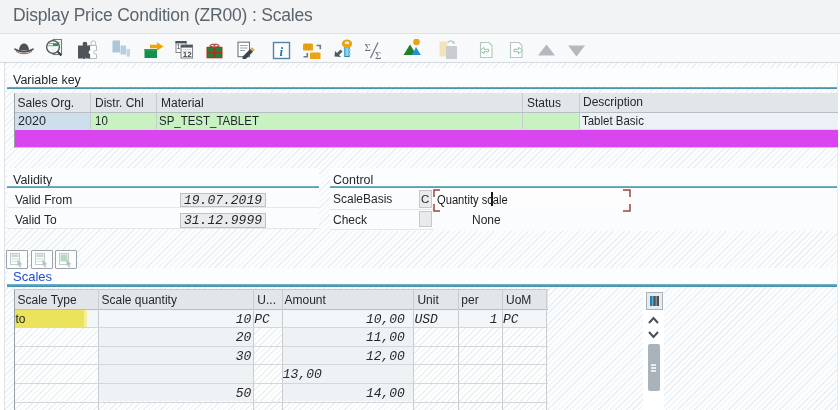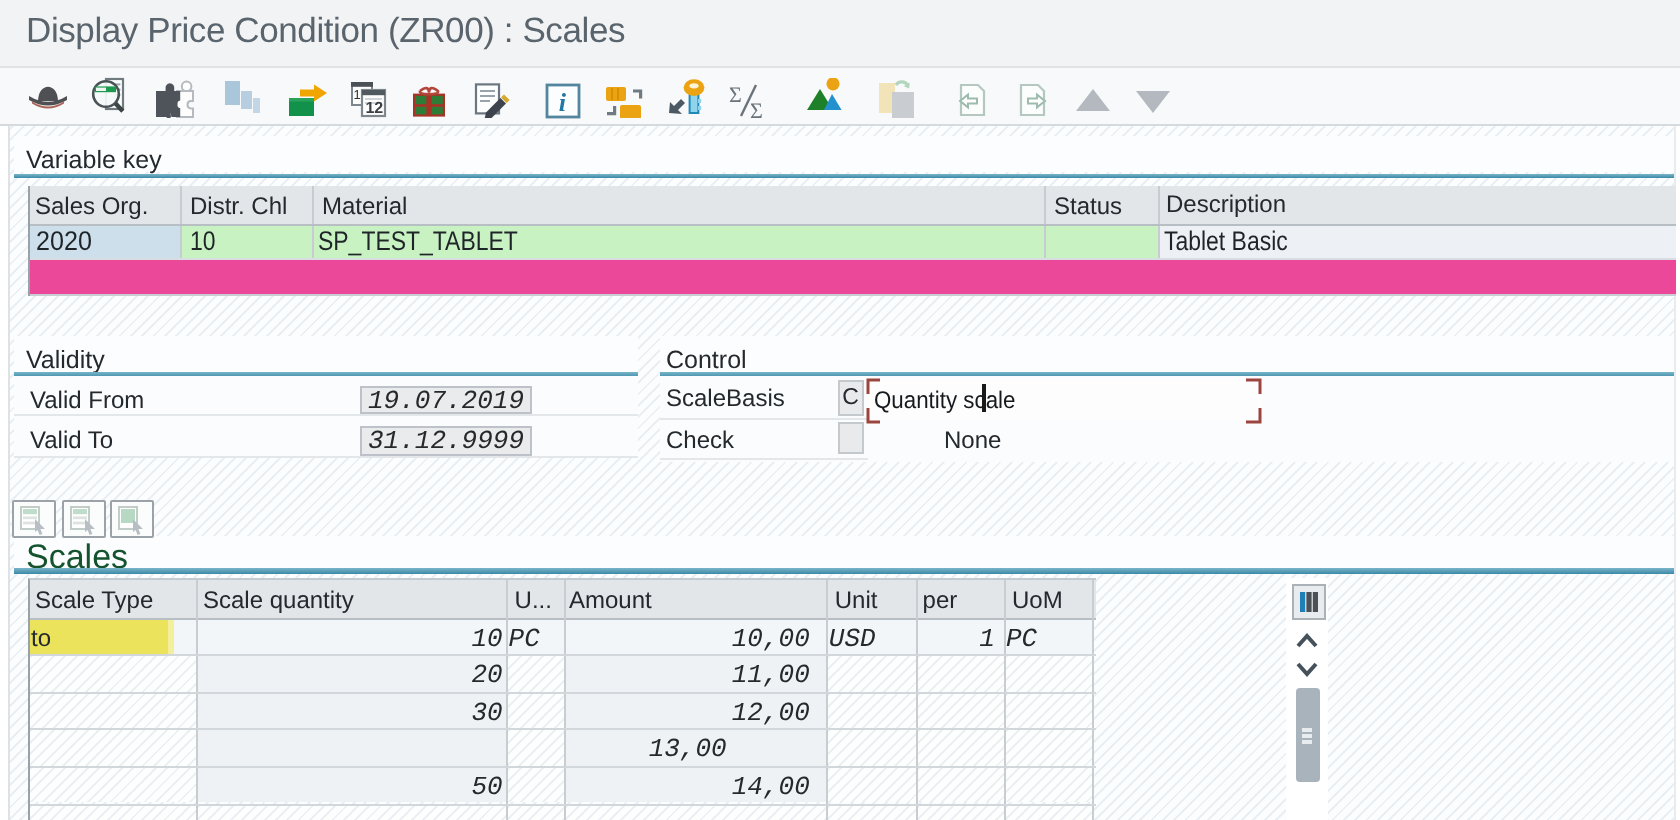--- a/index.html
+++ b/index.html
@@ -132,21 +132,21 @@
   </div>
 
 <div class="abs stripe" style="left:0;top:63px;width:840px;height:347px;"></div>
 <div class="abs" style="left:0;top:63px;width:4px;height:347px;background:#fff;border-right:1px solid #dde2e6;"></div>
 <div class="abs" style="left:837px;top:63px;width:3px;height:347px;background:#fff;border-left:1px solid #e8ecef;"></div>
 
 <div class="abs" style="left:7px;top:68px;width:830px;height:18px;background:#fcfdfe;"></div>
 <div class="abs" style="left:13px;top:72.5px;font-size:12.5px;color:#24292e;">Variable key</div>
 <div class="abs teal" style="left:7px;top:86.5px;width:830px;"></div>
 
-<div class="abs" style="left:14px;top:92.5px;width:823px;height:55px;border-left:1px solid #99a2a9;background:#ec4899;">
+<div class="abs" style="left:14px;top:92.5px;width:823px;height:55px;border-left:1px solid #99a2a9;background:#d946ef;">
 
   <div class="abs" style="left:0;top:0;width:823px;height:19px;background:#e2e6e9;border-bottom:1px solid #b7bec4;"></div>
 
   <div class="abs" style="left:75px;top:0;width:1px;height:19px;background:#c6ccd1;"></div>
   <div class="abs" style="left:141px;top:0;width:1px;height:19px;background:#c6ccd1;"></div>
   <div class="abs" style="left:507px;top:0;width:1px;height:19px;background:#c6ccd1;"></div>
   <div class="abs" style="left:564px;top:0;width:1px;height:19px;background:#c6ccd1;"></div>
   <div class="abs lbl" style="left:2.5px;top:3px;">Sales Org.</div>
   <div class="abs lbl" style="left:80px;top:3px;">Distr. Chl</div>
   <div class="abs lbl" style="left:146px;top:3px;">Material</div>
@@ -196,21 +196,21 @@
   <path d="M7,1 L1,1 L1,8" fill="none" stroke="#9c443e" stroke-width="1.5"></path>
   <path d="M1,15 L1,22 L7,22" fill="none" stroke="#9c443e" stroke-width="1.5"></path>
   <path d="M190,1 L197,1 L197,8" fill="none" stroke="#9c443e" stroke-width="1.5"></path>
   <path d="M197,15 L197,22 L190,22" fill="none" stroke="#9c443e" stroke-width="1.5"></path>
 </svg>
 <div class="abs lbl" style="left:443px;top:213px;margin-left:29px;">None</div>
 
 <div id="smallbtns"></div>
 
 <div class="abs" style="left:7px;top:268px;width:830px;height:16px;background:#fcfdfe;"></div>
-<div class="abs" style="left:13px;top:269px;font-size:17px;color:#14532d;">Scales</div>
+<div class="abs" style="left:13px;top:269px;font-size:13px;color:#1d4ed8;">Scales</div>
 <div class="abs teal" style="left:7px;top:284px;width:830px;"></div>
 
 <div class="abs" id="table2" style="left:14px;top:288.5px;width:532.5px;height:121.5px;border-left:1px solid #99a2a9;border-top:1px solid #c3cad0;">
     <div class="abs" style="left:0;top:0;width:532.5px;height:19px;background:#e2e6e9;border-bottom:1px solid #b7bec4;"></div>
     <div class="abs lbl" style="left:2.5px;top:3px;">Scale Type</div>
     <div class="abs" style="left:82.5px;top:0;width:1px;height:121.5px;background:#c8cdd2;"></div>
     <div class="abs lbl" style="left:86.5px;top:3px;">Scale quantity</div>
     <div class="abs" style="left:237.8px;top:0;width:1px;height:121.5px;background:#c8cdd2;"></div>
     <div class="abs lbl" style="left:242.3px;top:3px;">U...</div>
     <div class="abs" style="left:266.8px;top:0;width:1px;height:121.5px;background:#c8cdd2;"></div>
@@ -256,21 +256,21 @@
     <div class="abs" style="left:267.8px;top:57.2px;width:130.1px;height:17.6px;background:#eff2f4;"></div>
     <div class="abs mono" style="left:267.8px;top:59.2px;text-align:right;width:122.1px;">12,00</div>
     <div class="abs hatch" style="left:398.9px;top:57.2px;width:44.4px;height:17.6px;"></div>
     <div class="abs hatch" style="left:444.3px;top:57.2px;width:42.7px;height:17.6px;"></div>
     <div class="abs hatch" style="left:488px;top:57.2px;width:43px;height:17.6px;"></div>
     <div class="abs" style="left:0;top:74.80000000000001px;width:532.5px;height:1px;background:#d2d7db;"></div>
     <div class="abs hatch" style="left:0px;top:75.80000000000001px;width:82.5px;height:17.6px;"></div>
     <div class="abs" style="left:83.5px;top:75.80000000000001px;width:154.3px;height:17.6px;background:#eff2f4;"></div>
     <div class="abs hatch" style="left:238.8px;top:75.80000000000001px;width:28px;height:17.6px;"></div>
     <div class="abs" style="left:267.8px;top:75.80000000000001px;width:130.1px;height:17.6px;background:#eff2f4;"></div>
-    <div class="abs mono" style="left:267.8px;top:77.80000000000001px;text-align:center;width:122.1px;">13,00</div>
+    <div class="abs mono" style="left:267.8px;top:77.80000000000001px;text-align:left;width:122.1px;">13,00</div>
     <div class="abs hatch" style="left:398.9px;top:75.80000000000001px;width:44.4px;height:17.6px;"></div>
     <div class="abs hatch" style="left:444.3px;top:75.80000000000001px;width:42.7px;height:17.6px;"></div>
     <div class="abs hatch" style="left:488px;top:75.80000000000001px;width:43px;height:17.6px;"></div>
     <div class="abs" style="left:0;top:93.4px;width:532.5px;height:1px;background:#d2d7db;"></div>
     <div class="abs hatch" style="left:0px;top:94.4px;width:82.5px;height:17.6px;"></div>
     <div class="abs" style="left:83.5px;top:94.4px;width:154.3px;height:17.6px;background:#eff2f4;"></div>
     <div class="abs mono" style="left:83.5px;top:96.4px;text-align:right;width:152.8px;">50</div>
     <div class="abs hatch" style="left:238.8px;top:94.4px;width:28px;height:17.6px;"></div>
     <div class="abs" style="left:267.8px;top:94.4px;width:130.1px;height:17.6px;background:#eff2f4;"></div>
     <div class="abs mono" style="left:267.8px;top:96.4px;text-align:right;width:122.1px;">14,00</div>

